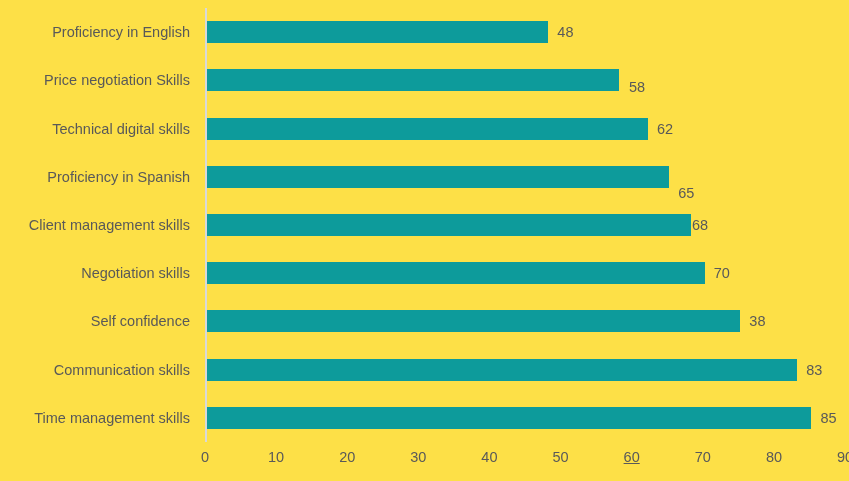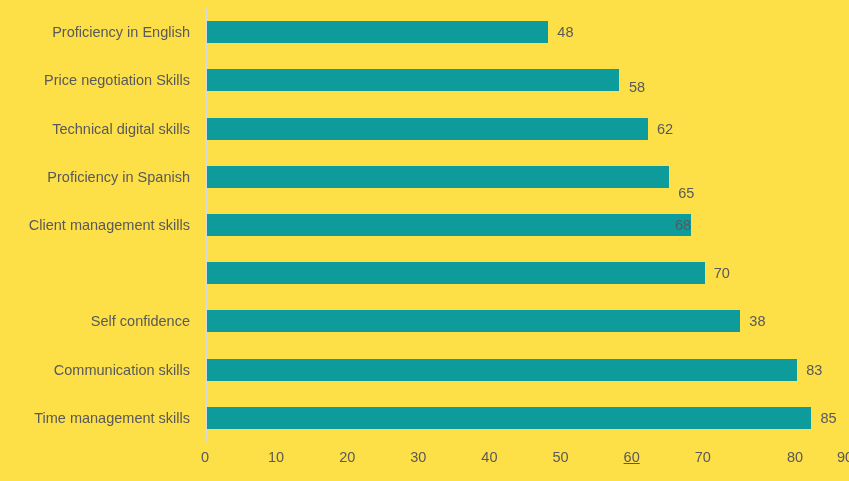--- a/index.html
+++ b/index.html
@@ -92,55 +92,56 @@
 <body>
 
 <div id="chart-root">
 
   <div class="cat-labels">
       <div class="cat-label" style="top: 25.1111px;">Proficiency in English</div>
       <div class="cat-label" style="top: 73.3333px;">Price negotiation Skills</div>
       <div class="cat-label" style="top: 121.556px;">Technical digital skills</div>
       <div class="cat-label" style="top: 169.778px; padding-left: 23px;">Proficiency in Spanish</div>
       <div class="cat-label" style="top: 218px; padding-left: 7px;">Client management skills</div>
+      <div class="cat-label" style="top: 266.222px;">Negotiation skills</div>
       <div class="cat-label" style="top: 314.444px;">Self confidence</div>
       <div class="cat-label" style="top: 362.667px;">Communication skills</div>
       <div class="cat-label" style="top: 410.889px;">Time management skills</div>
     </div>
 
   <div class="plot">
     <div class="axis-line"></div>
     <div class="bars-layer">
         <div class="bar" style="left: 2px; top: 13.1111px; width: 341.333px; background: rgb(13, 155, 155);"></div>
         <div class="bar-value" style="left: 352.333px; top: 13.1111px;">48</div>
         <div class="bar" style="left: 2px; top: 61.3333px; width: 412.444px; background: rgb(13, 155, 155);"></div>
         <div class="bar-value" style="left: 424px; top: 61.3333px; margin-top: 7px;">58</div>
         <div class="bar" style="left: 2px; top: 109.556px; width: 440.889px; background: rgb(13, 155, 155);"></div>
         <div class="bar-value" style="left: 451.889px; top: 109.556px;">62</div>
         <div class="bar" style="left: 2px; top: 157.778px; width: 462.222px; background: rgb(13, 155, 155);"></div>
         <div class="bar-value" style="left: 473.222px; top: 157.778px; margin-top: 16px;">65</div>
         <div class="bar" style="left: 2px; top: 206px; width: 483.556px; background: rgb(13, 155, 155);"></div>
-        <div class="bar-value" style="left: 470px; top: 206px;">68</div>
+        <div class="bar-value" style="left: 487px; top: 206px;">68</div>
         <div class="bar" style="left: 2px; top: 254.222px; width: 497.778px; background: rgb(13, 155, 155);"></div>
         <div class="bar-value" style="left: 508.778px; top: 254.222px;">70</div>
         <div class="bar" style="left: 2px; top: 302.444px; width: 533.333px; background: rgb(13, 155, 155);"></div>
         <div class="bar-value" style="left: 544.333px; top: 302.444px;">38</div>
         <div class="bar" style="left: 2px; top: 350.667px; width: 590.222px; background: rgb(13, 155, 155);"></div>
         <div class="bar-value" style="left: 601.222px; top: 350.667px;">83</div>
         <div class="bar" style="left: 2px; top: 398.889px; width: 604.444px; background: rgb(13, 155, 155);"></div>
         <div class="bar-value" style="left: 615.444px; top: 398.889px;">85</div>
       </div>
   </div>
 
   <div class="xaxis">
       <div class="xtick" style="left: 205px;">0</div>
       <div class="xtick" style="left: 276.111px; text-align: center;">10</div>
       <div class="xtick" style="left: 347.222px;">20</div>
       <div class="xtick" style="left: 418.333px;">30</div>
       <div class="xtick" style="left: 489.444px;">40</div>
       <div class="xtick" style="left: 560.556px;">50</div>
       <div class="xtick" style="left: 631.667px; text-decoration: underline;">60</div>
       <div class="xtick" style="left: 702.778px;">70</div>
-      <div class="xtick" style="left: 781px; padding-left: 28px;">80</div>
+      <div class="xtick" style="left: 760px; padding-left: 28px;">80</div>
       <div class="xtick" style="left: 845px;">90</div>
     </div>
 
 </div>
 
 </body></html>

